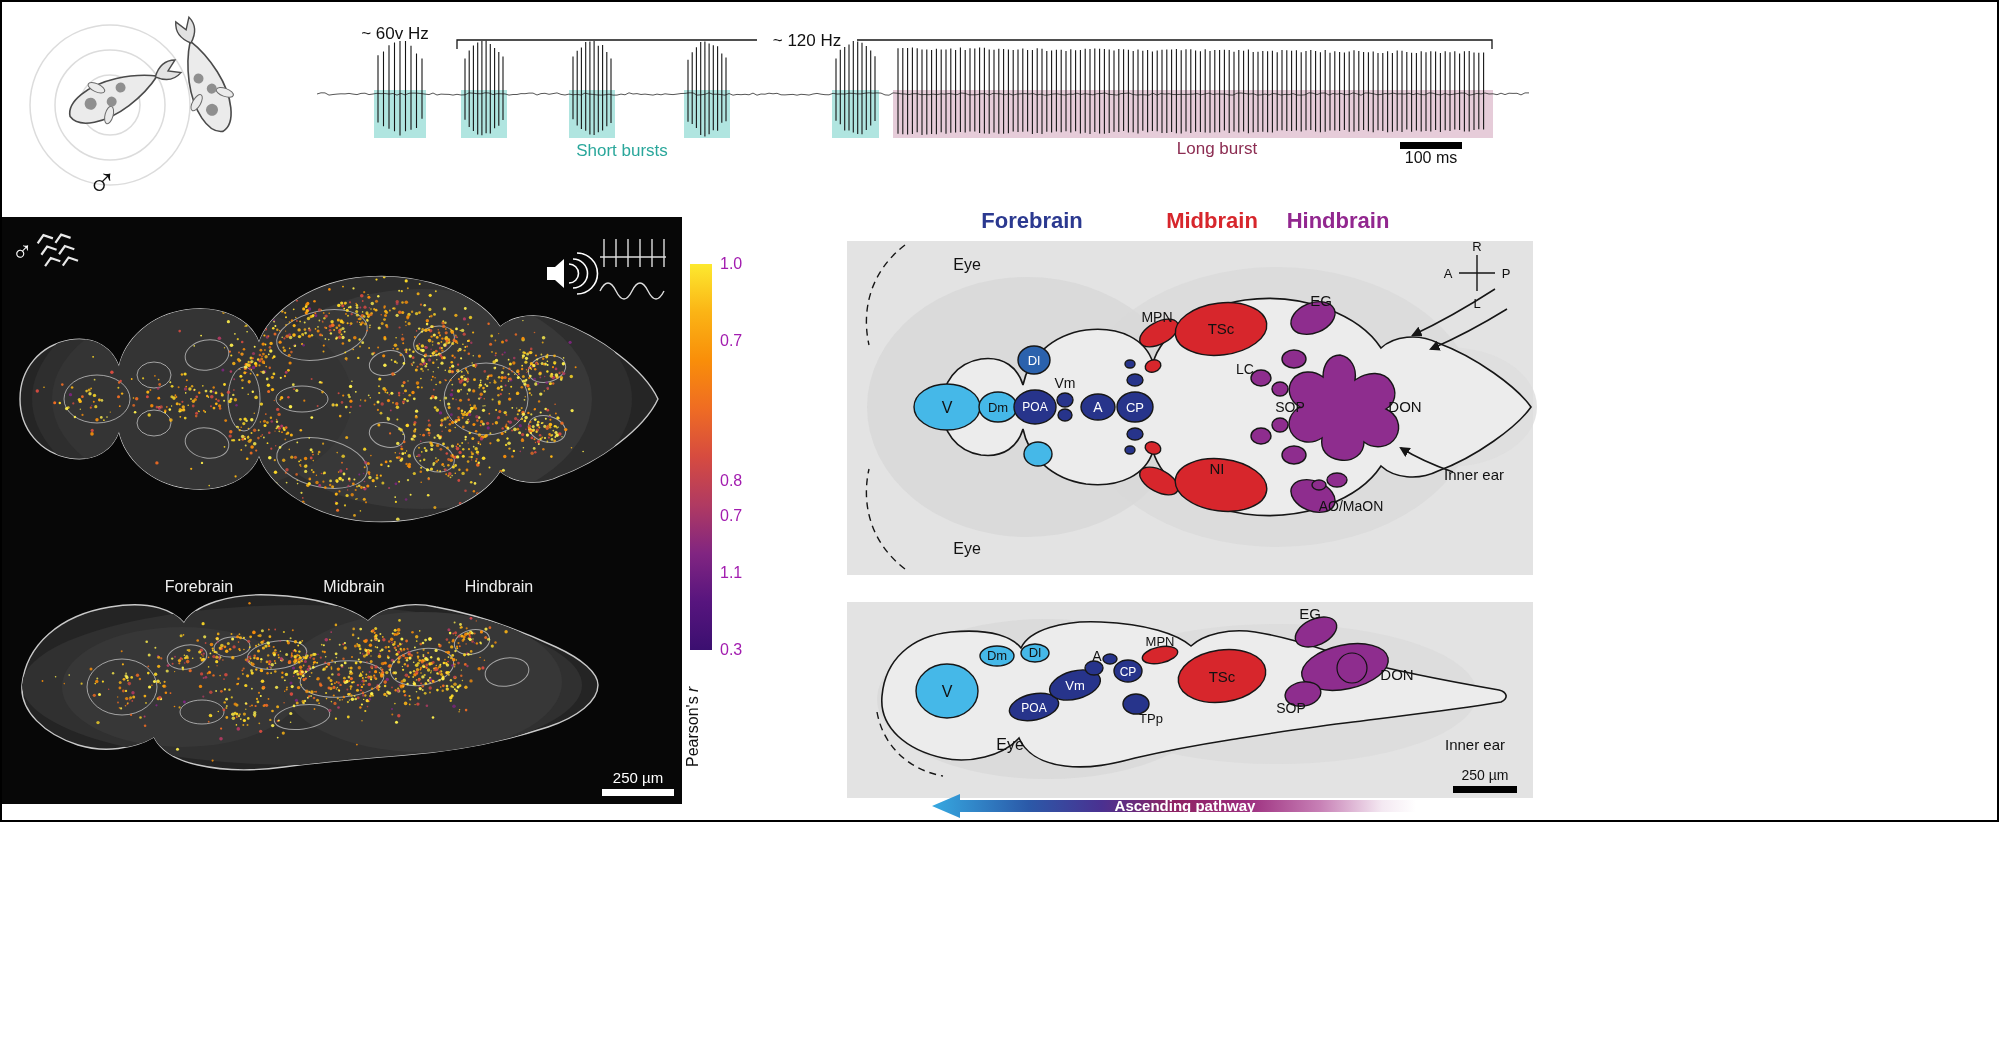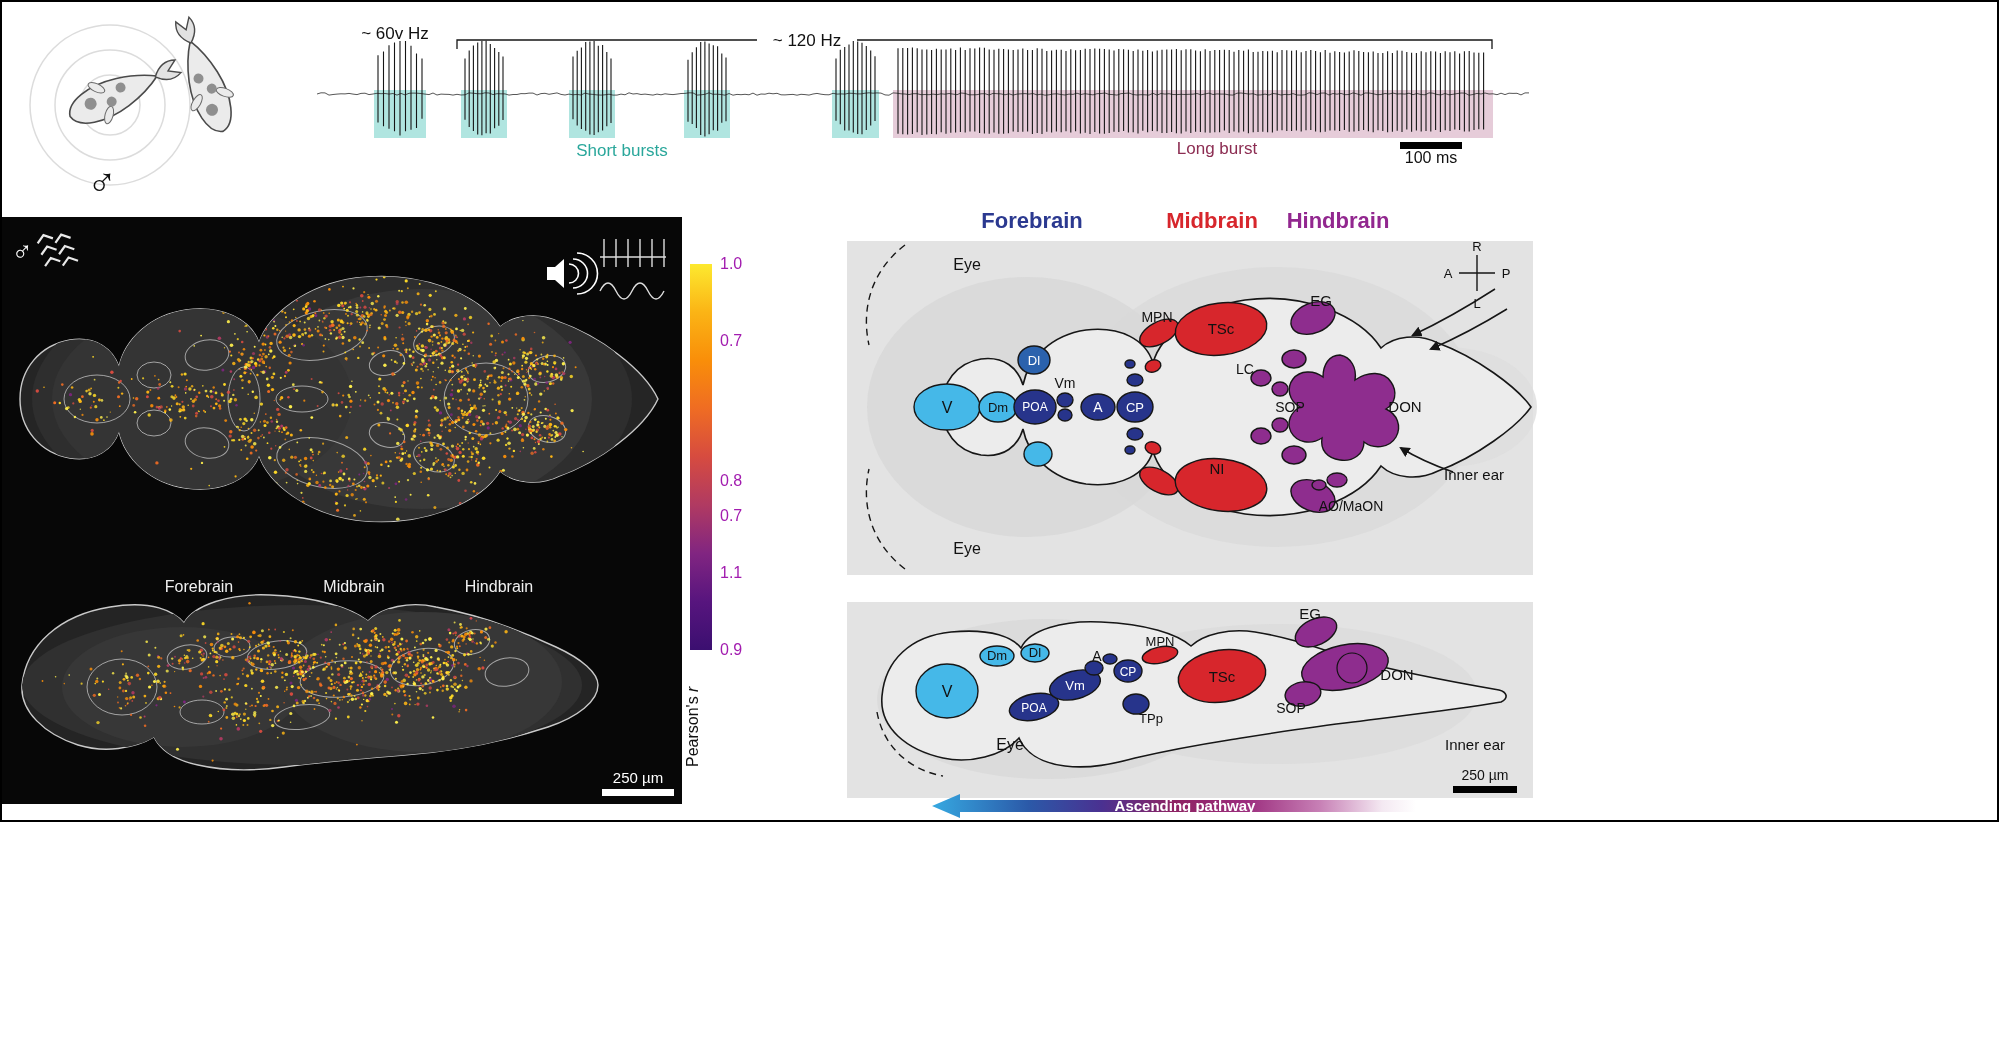--- a/index.html
+++ b/index.html
@@ -2742,17 +2742,17 @@
       </defs>
       <polygon points="2,13 30,1 30,7 486,7 486,19 30,19 30,25" fill="url(#ascgrad)"></polygon>
       <text x="255" y="18" fill="#fff" font-size="15" text-anchor="middle" font-style="normal" font-weight="bold">Ascending pathway</text>
     </svg>
 
 <div class="cb-tick" style="top: 253px;">1.0</div>
     <div class="cb-tick" style="top: 330.2px;">0.7</div>
     <div class="cb-tick" style="top: 427px; margin-top: 43px;">0.8</div>
     <div class="cb-tick" style="top: 505px;">0.7</div>
     <div class="cb-tick" style="top: 561.8px;">1.1</div>
-    <div class="cb-tick" style="top: 639px;">0.9</div>
+    <div class="cb-tick" style="top: 639px;">0.3</div>
     <div class="anat-header" style="left: 1030px; top: 206px; color: rgb(43, 57, 144);">Forebrain</div>
     <div class="anat-header" style="left: 1210px; top: 206px; color: rgb(215, 38, 44);">Midbrain</div>
     <div class="anat-header" style="left: 1336px; top: 206px; color: rgb(146, 39, 143);">Hindbrain</div>
   </div>
 
 </body></html>

